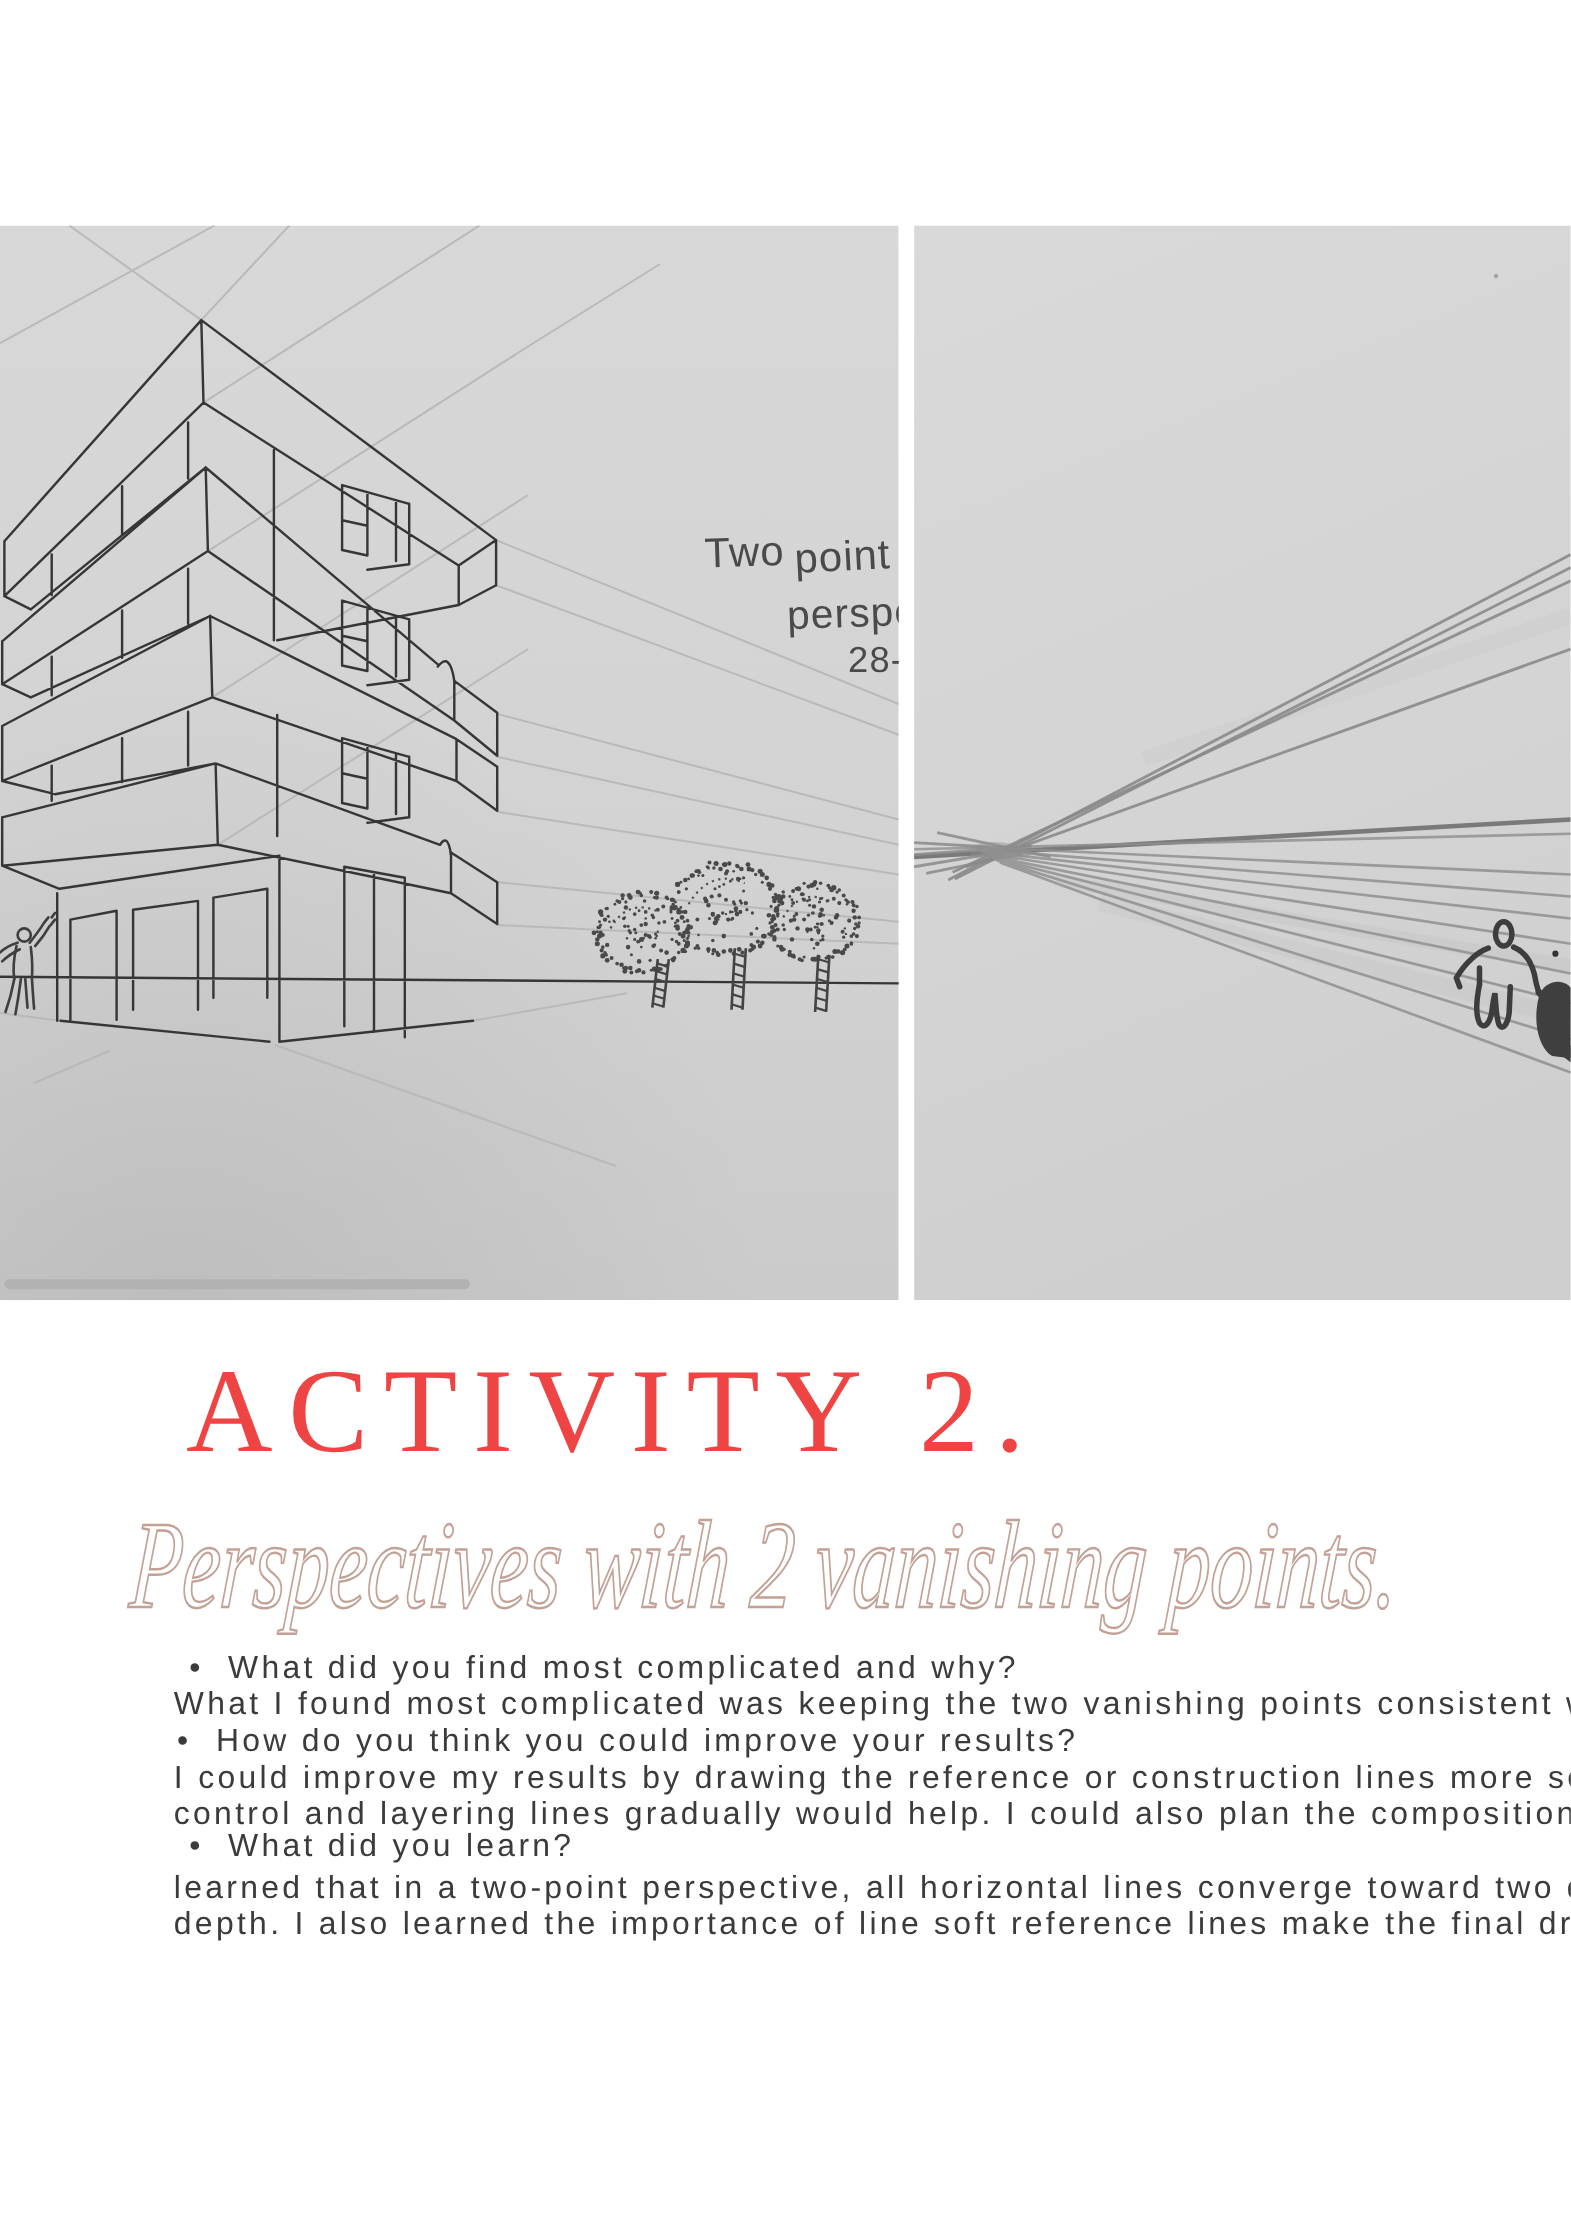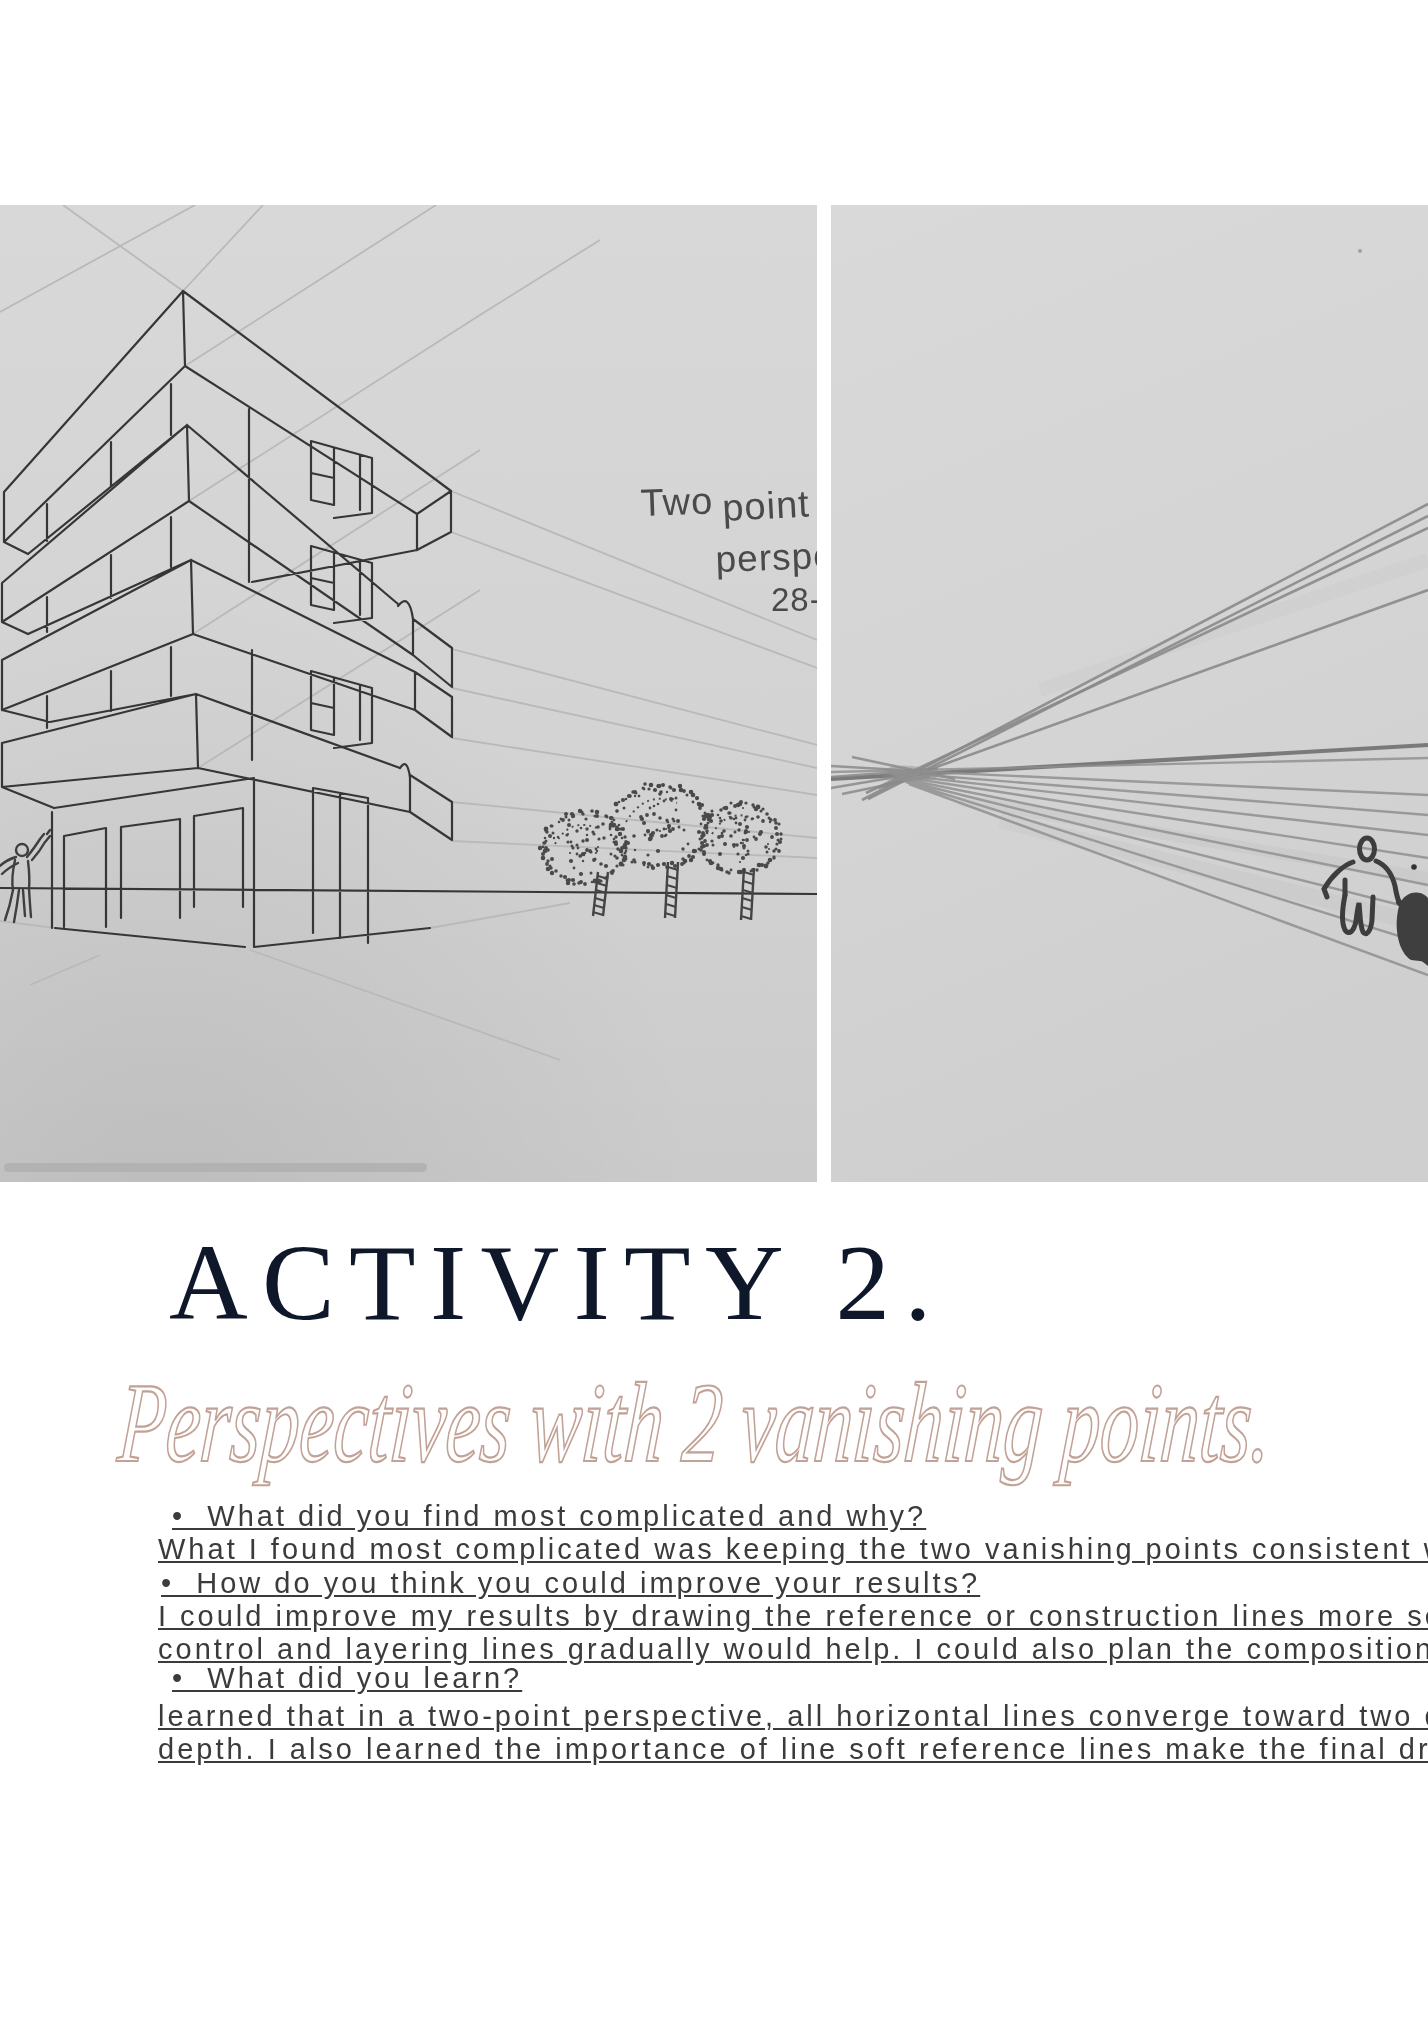--- a/index.html
+++ b/index.html
@@ -2,27 +2,27 @@
 <html><head>
 <meta charset="utf-8">
 <style>
   html,body{margin:0;padding:0;}
   body{width:1428px;height:2018px;position:relative;overflow:hidden;background:#ffffff;
        font-family:"Liberation Sans", sans-serif;}
   .photo{position:absolute;top:205px;height:977px;}
   #ph-l{left:0;width:817px;}
   #ph-r{left:831px;width:597px;}
   #title{position:absolute;left:169px;top:1220px;font-family:"Liberation Serif",serif;
-         font-size:109px;color:#0f172a;letter-spacing:14.3px;white-space:nowrap;}
+         font-size:109px;color:#ef4444;letter-spacing:14.3px;white-space:nowrap;}
   #script-wrap{position:absolute;left:0;top:1332px;width:1428px;height:168px;overflow:hidden;}
   #script{position:absolute;left:124px;top:25px;
           font-family:"Liberation Serif",serif;font-style:italic;font-size:114px;
           color:transparent;-webkit-text-stroke:2.2px #c2a296;white-space:nowrap;
           transform:scaleX(0.68) skewX(-6deg);transform-origin:0 0;}
-  .bl{position:absolute;white-space:nowrap;font-size:29px;letter-spacing:3px;color:#3b3b3b;text-decoration:underline;}
+  .bl{position:absolute;white-space:nowrap;font-size:29px;letter-spacing:3px;color:#3b3b3b;}
 </style>
 </head>
 <body>
 <div class="photo" id="ph-l"><svg width="817" height="977" viewBox="0 205 817 977">
 <defs>
 <linearGradient id="lg" x1="0" y1="0" x2="0" y2="1">
 <stop offset="0" stop-color="#d8d8d8"></stop>
           <stop offset="0.55" stop-color="#d3d3d3"></stop>
           <stop offset="1" stop-color="#cbcbcb"></stop>
 </linearGradient>

